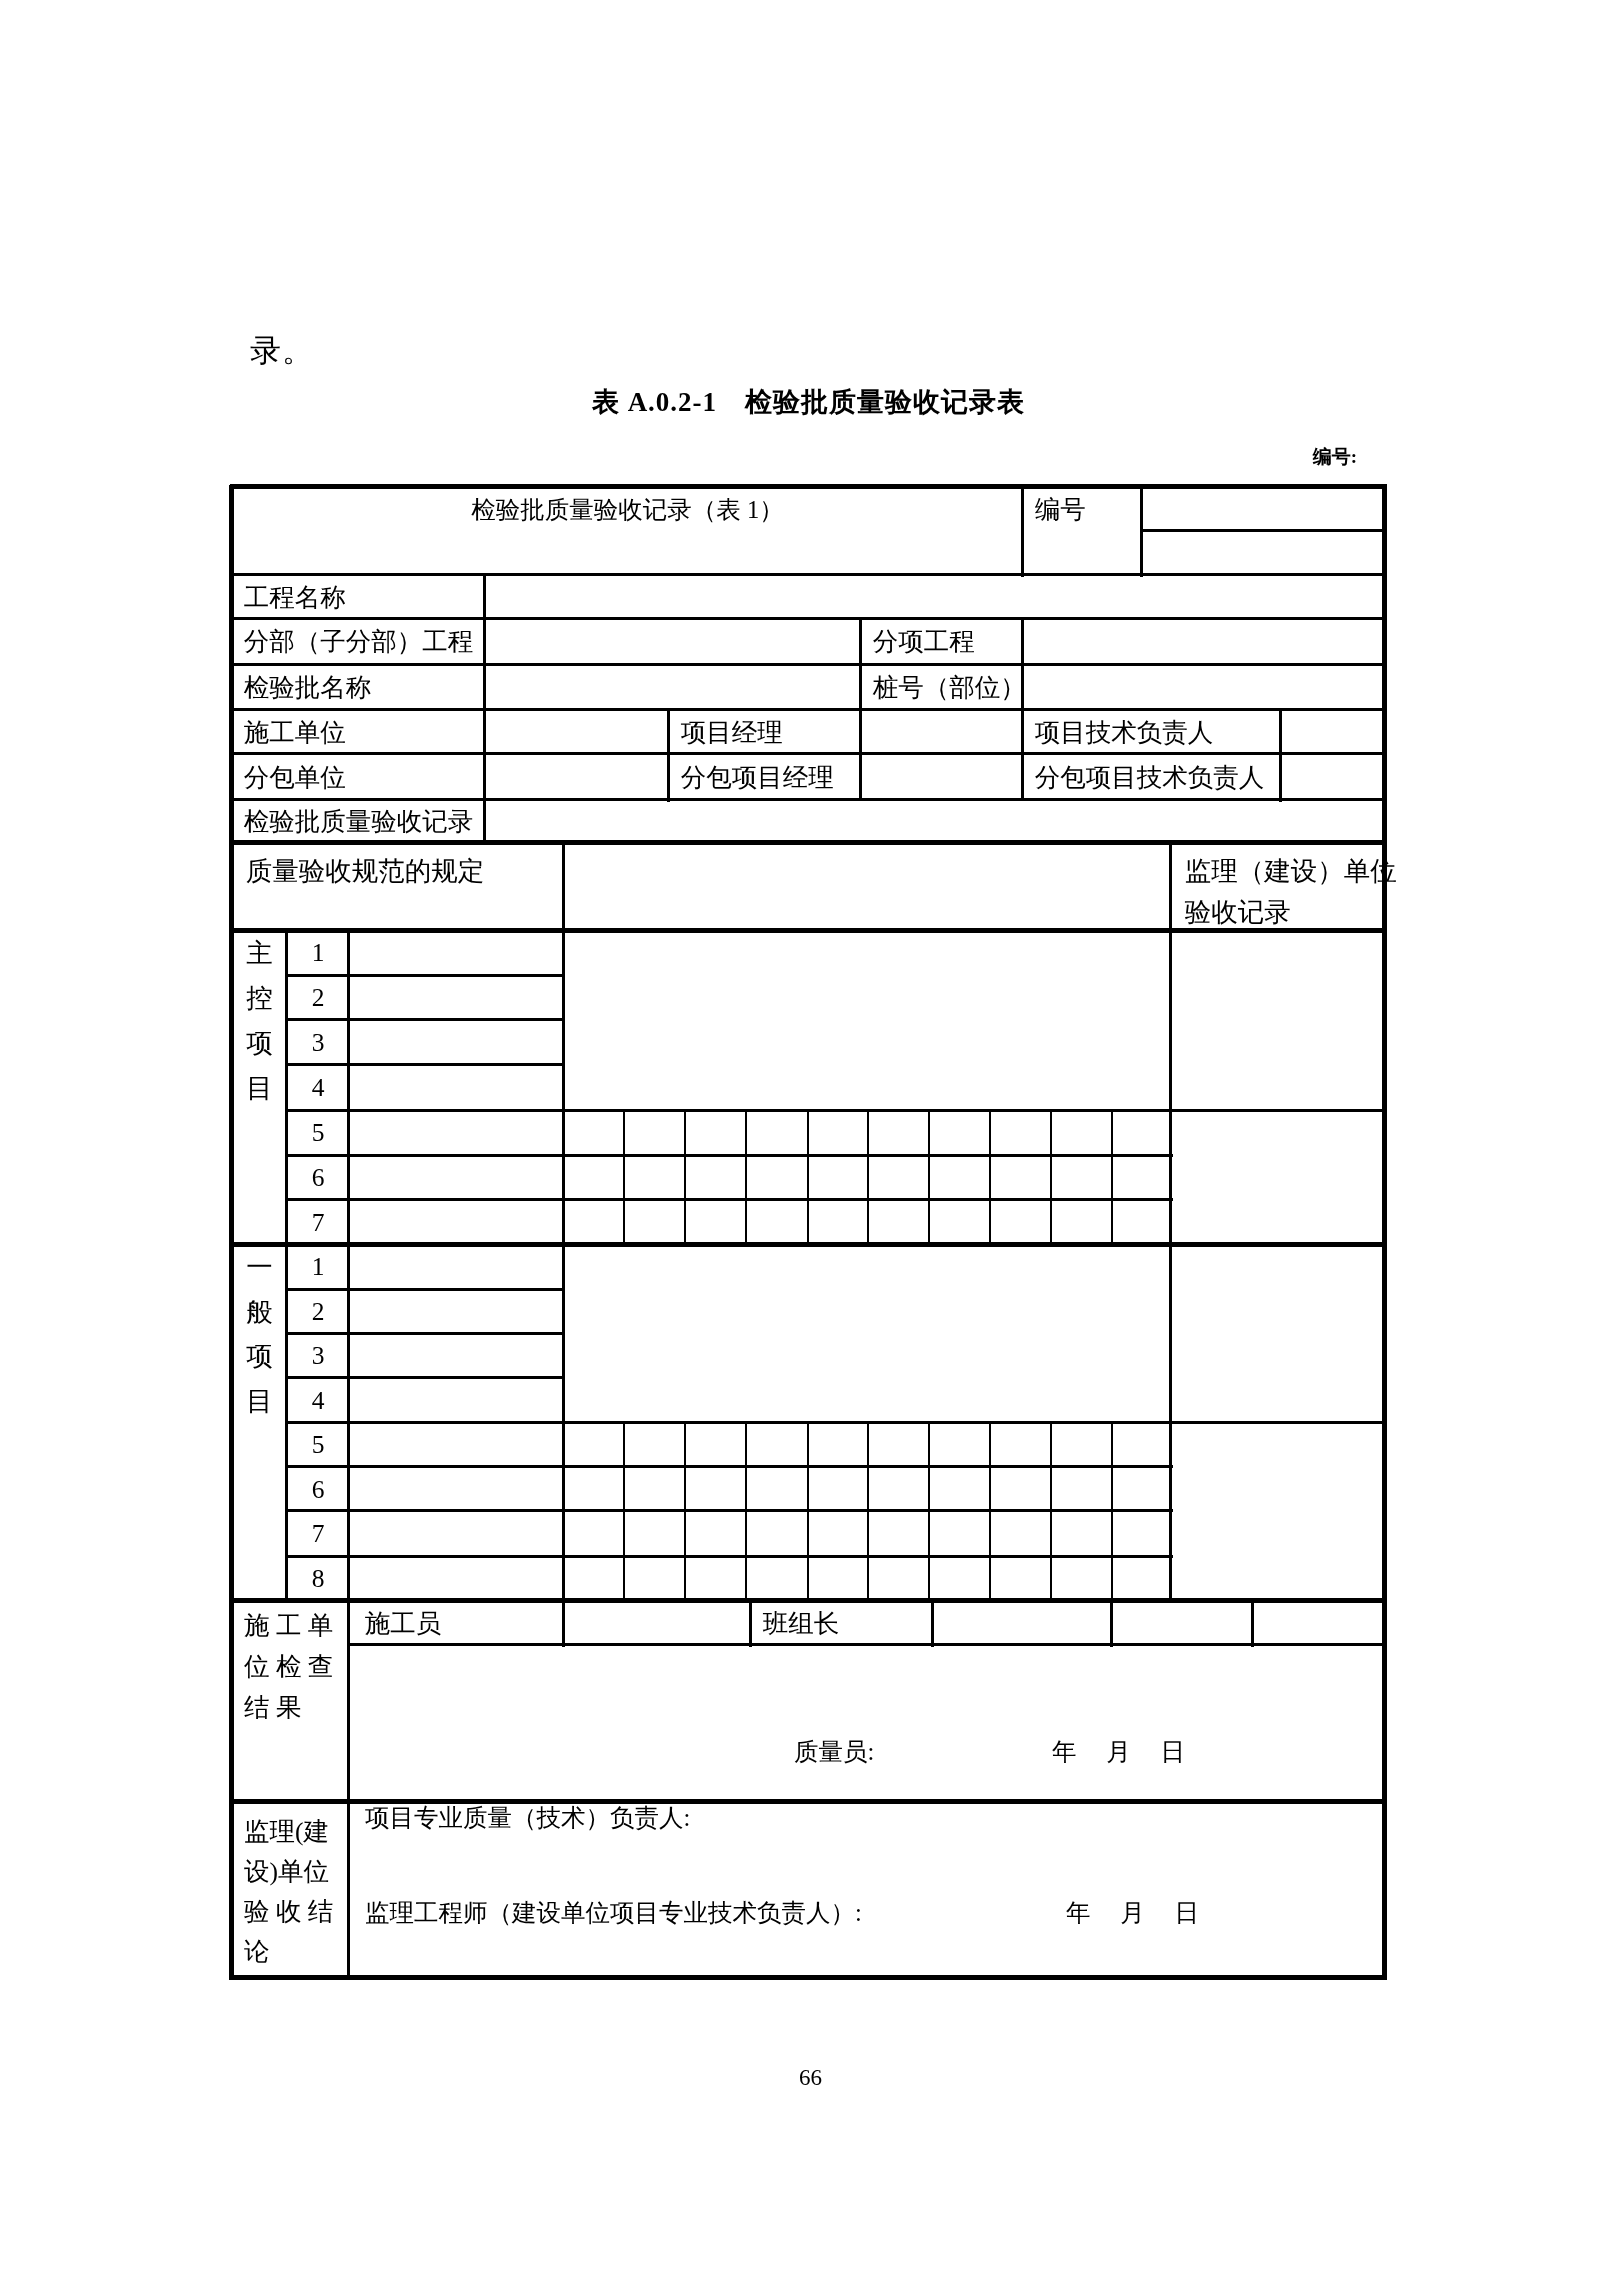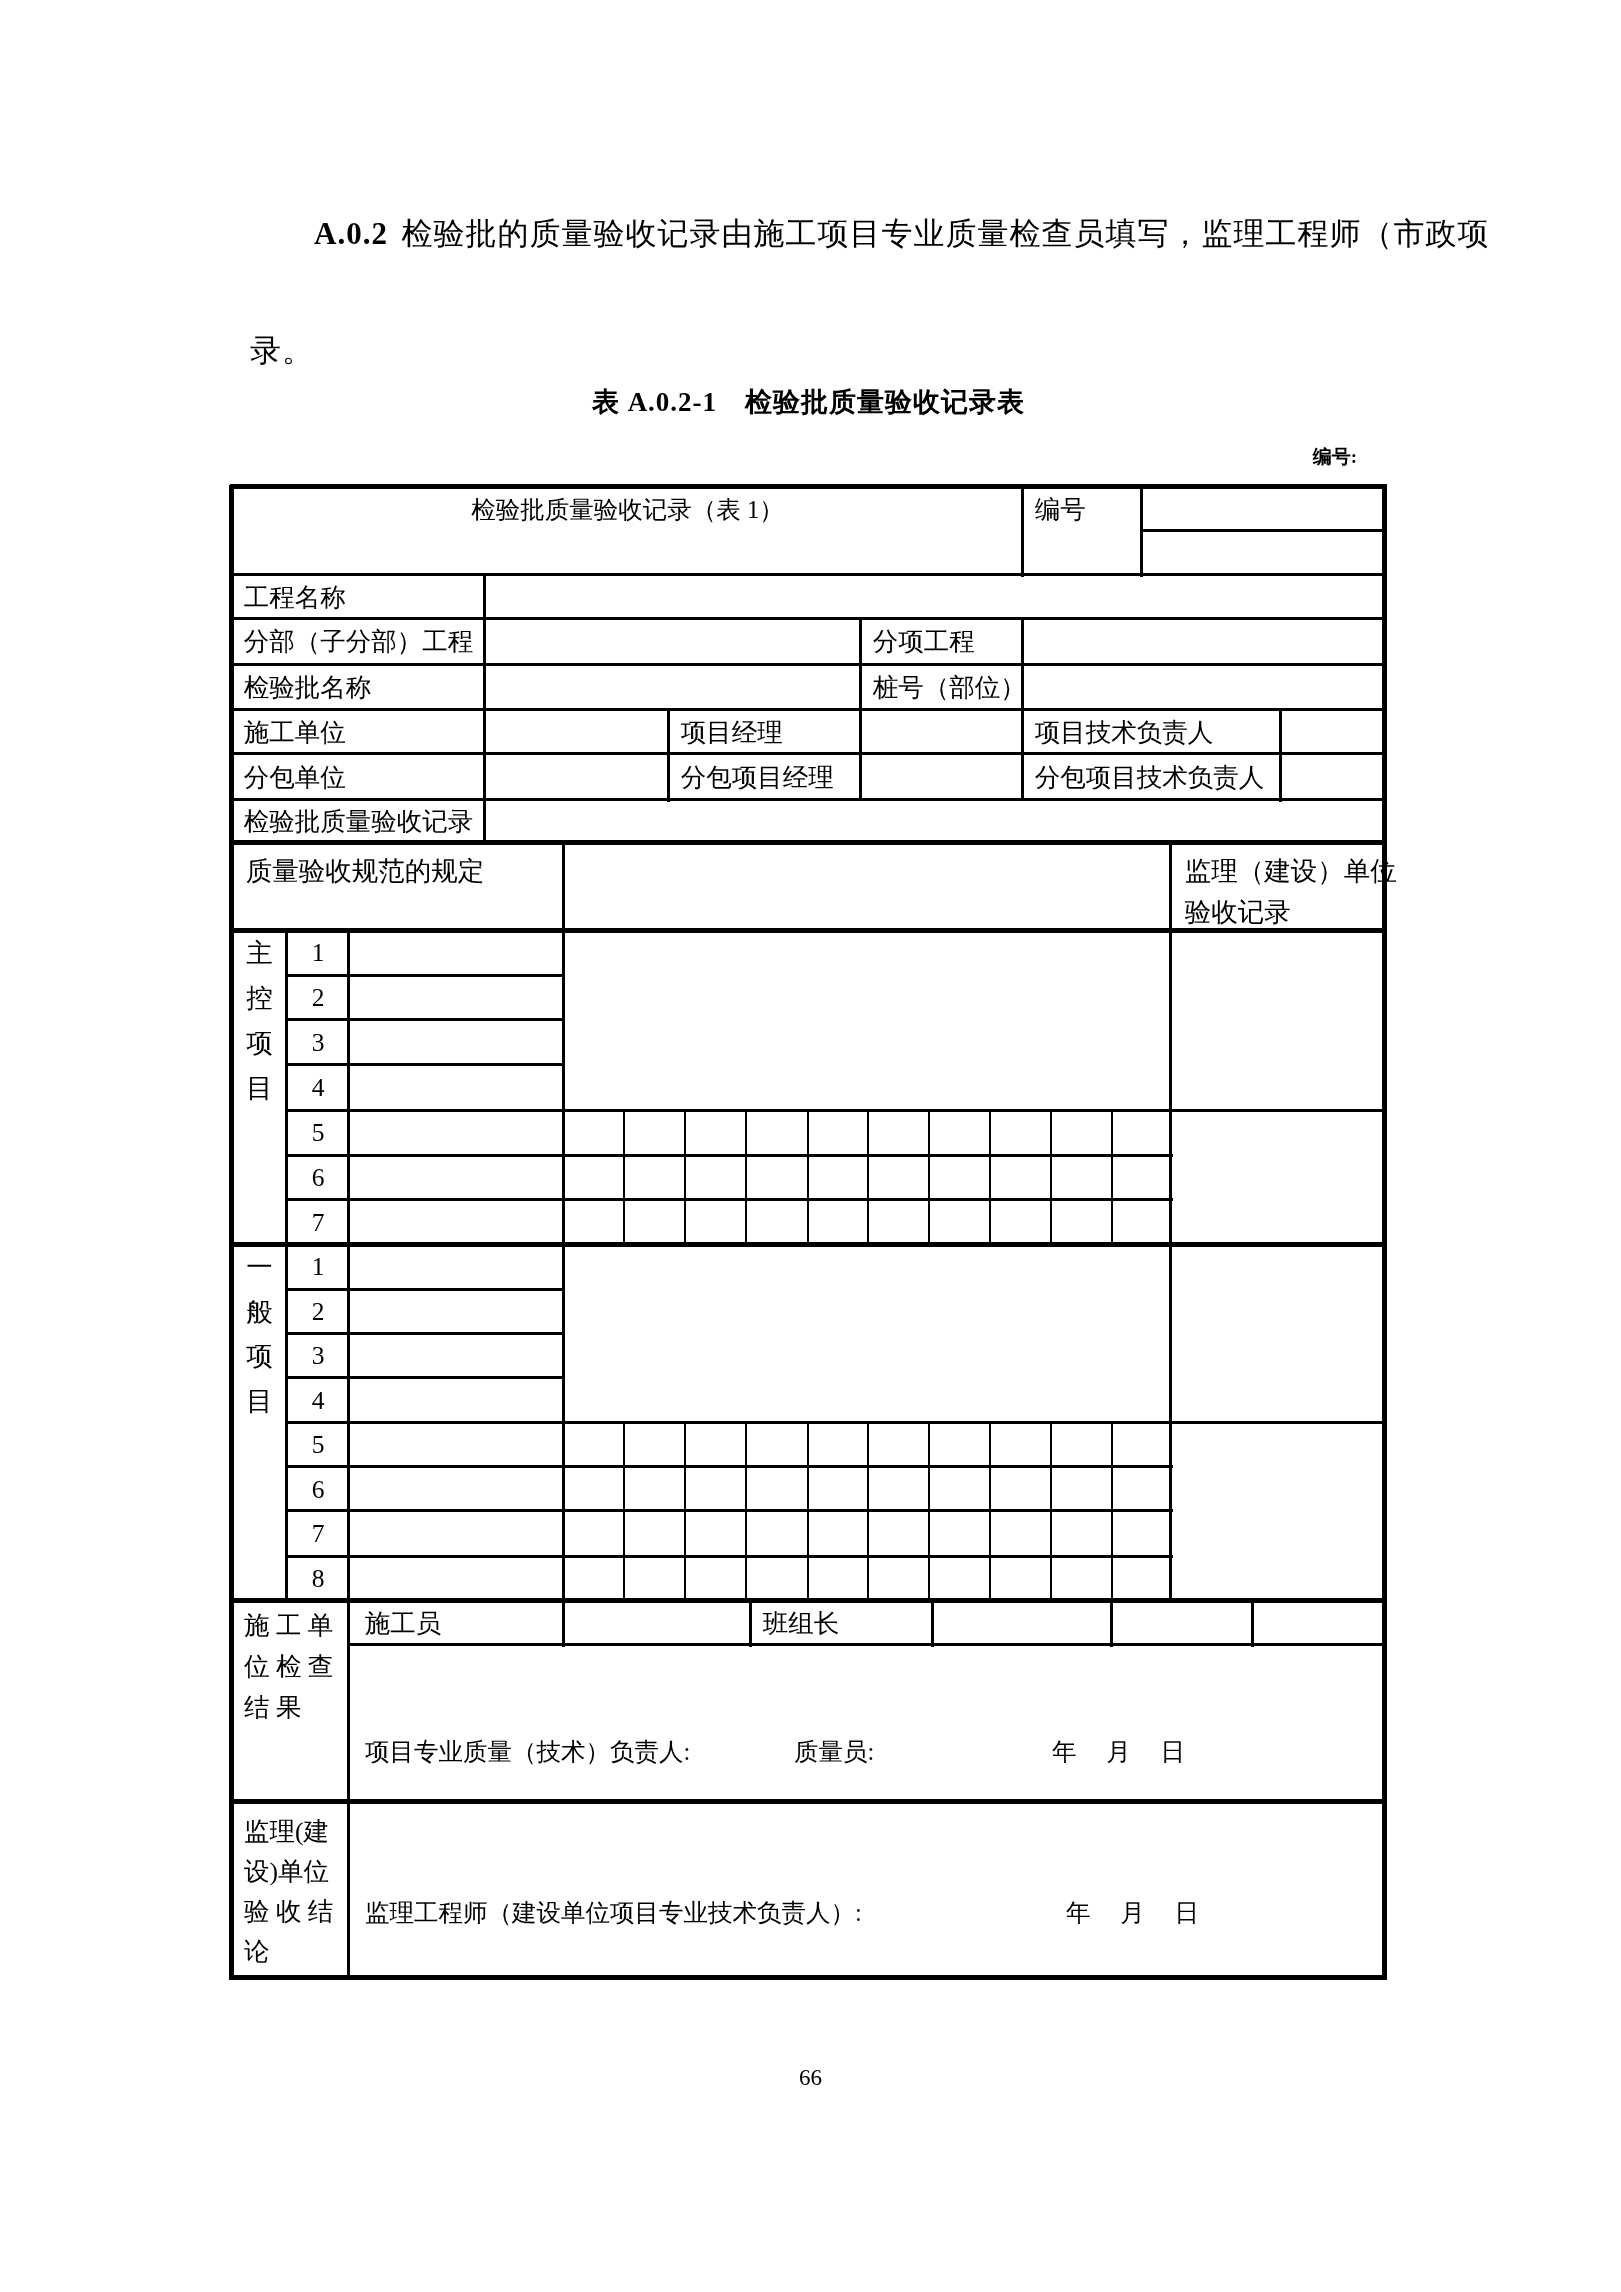--- a/index.html
+++ b/index.html
@@ -13,23 +13,20 @@
   .numcol span{flex:1;display:flex;align-items:center;justify-content:center;}
   .line{position:absolute;background:#000;}
   .para{position:absolute;font-size:31px;white-space:nowrap;letter-spacing:1px;}
   .b{font-weight:bold;}
 </style>
 </head>
 <body>
 
 <div id="page">
 
-  <div class="para" style="left:314px;top:213px;">
-    <span class="b" style="margin-right:13.7px;">A.0.2</span><span>检验批的质量验收记录由施工项目专业质量检查员填写，监理工程师（市政项</span>
-  </div>
   <div class="para" style="left:250px;top:330px;">录。</div>
 
   <div class="txt b" style="left:232px;top:386px;width:1153px;text-align:center;font-size:27px;letter-spacing:1px;">表 A.0.2-1　检验批质量验收记录表</div>
   <div class="txt b" style="left:1210px;top:446px;width:147px;text-align:right;font-size:19px;">编号:</div>
 
   <div class="cell" style="left:232px;top:487px;width:791px;height:45px;justify-content:center;font-size:24.5px;padding-left:0;">检验批质量验收记录（表 1）</div>
   <div class="cell" style="left:1023px;top:487px;width:119px;height:45px;">编号</div>
 
   <div class="cell" style="left:232px;top:575px;width:253px;height:44px;">工程名称</div>
   <div class="cell" style="left:232px;top:619px;width:253px;height:45px;">分部（子分部）工程</div>
@@ -82,21 +79,21 @@
       <span>8</span>
     </div>
 
   <div class="txt" id="cc-label" style="left:244px;top:1605px;width:98px;line-height:41px;white-space:nowrap;">
       <div>施 工 单</div>
       <div>位 检 查</div>
       <div>结 果</div>
     </div>
   <div class="cell" style="left:349px;top:1601px;width:215px;height:44px;padding-left:15.7px;">施工员</div>
   <div class="cell" style="left:751px;top:1601px;width:182px;height:44px;">班组长</div>
-  <div class="txt" style="left:365px;top:1737px;font-size:24.5px;font-family:Liberation Serif, serif;">项目专业质量（技术）负责人:</div>
+  <div class="txt" style="left:365px;top:1803px;font-size:24.5px;font-family:Liberation Serif, serif;">项目专业质量（技术）负责人:</div>
   <div class="txt" style="left:794px;top:1737px;font-size:24.5px;">质量员:</div>
   <div class="txt" style="left:1052px;top:1737px;font-size:24.5px;letter-spacing:11.8px;">年 月 日</div>
 
   <div class="txt" id="sv-label" style="left:244px;top:1812px;width:106px;line-height:40px;white-space:nowrap;">
       <div>监理(建</div>
       <div>设)单位</div>
       <div>验 收 结</div>
       <div>论</div>
     </div>
   <div class="txt" style="left:365px;top:1898px;font-size:24.5px;">监理工程师（建设单位项目专业技术负责人）:</div>

